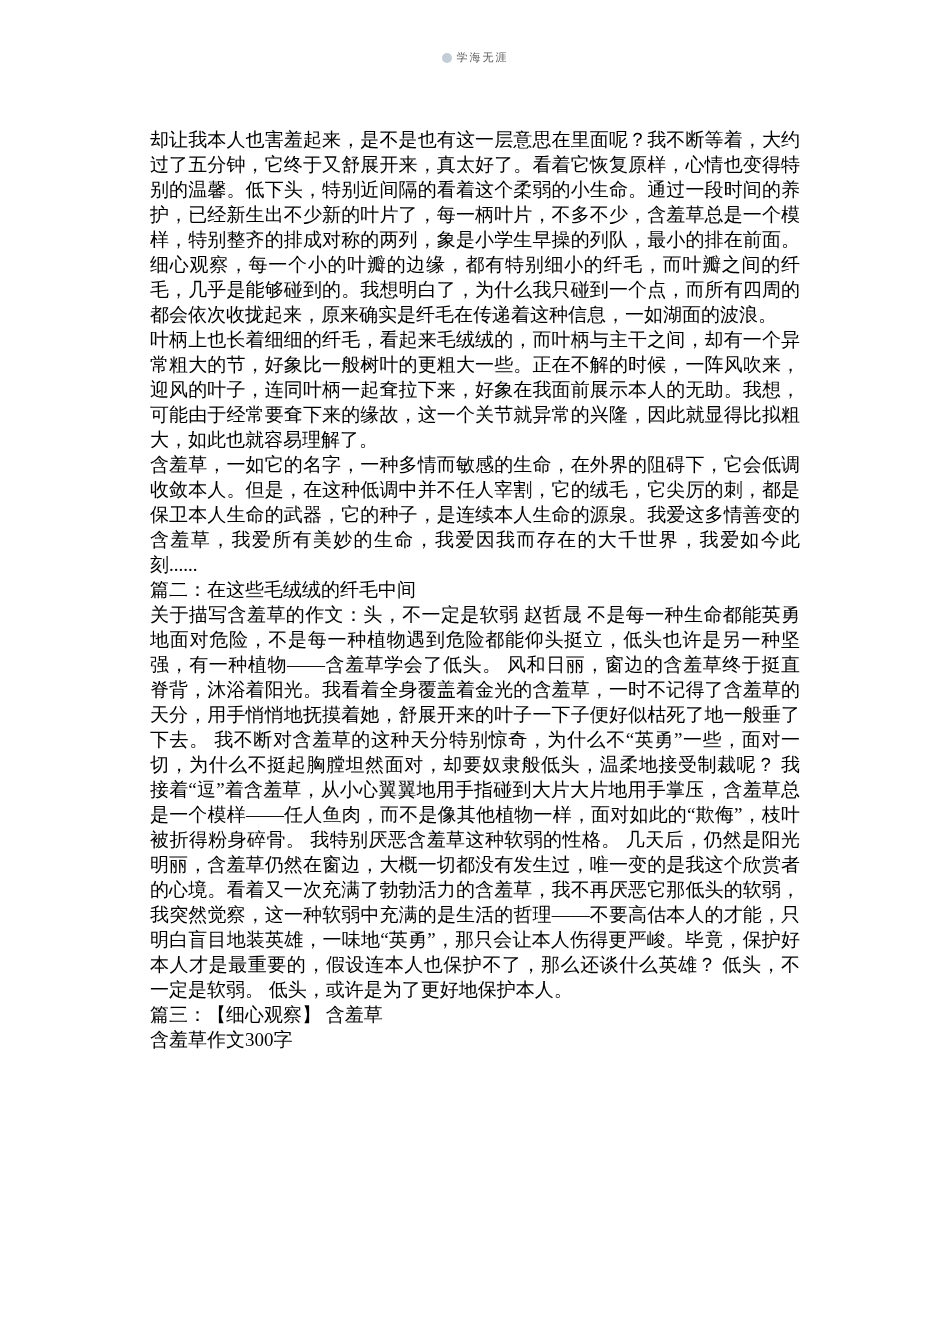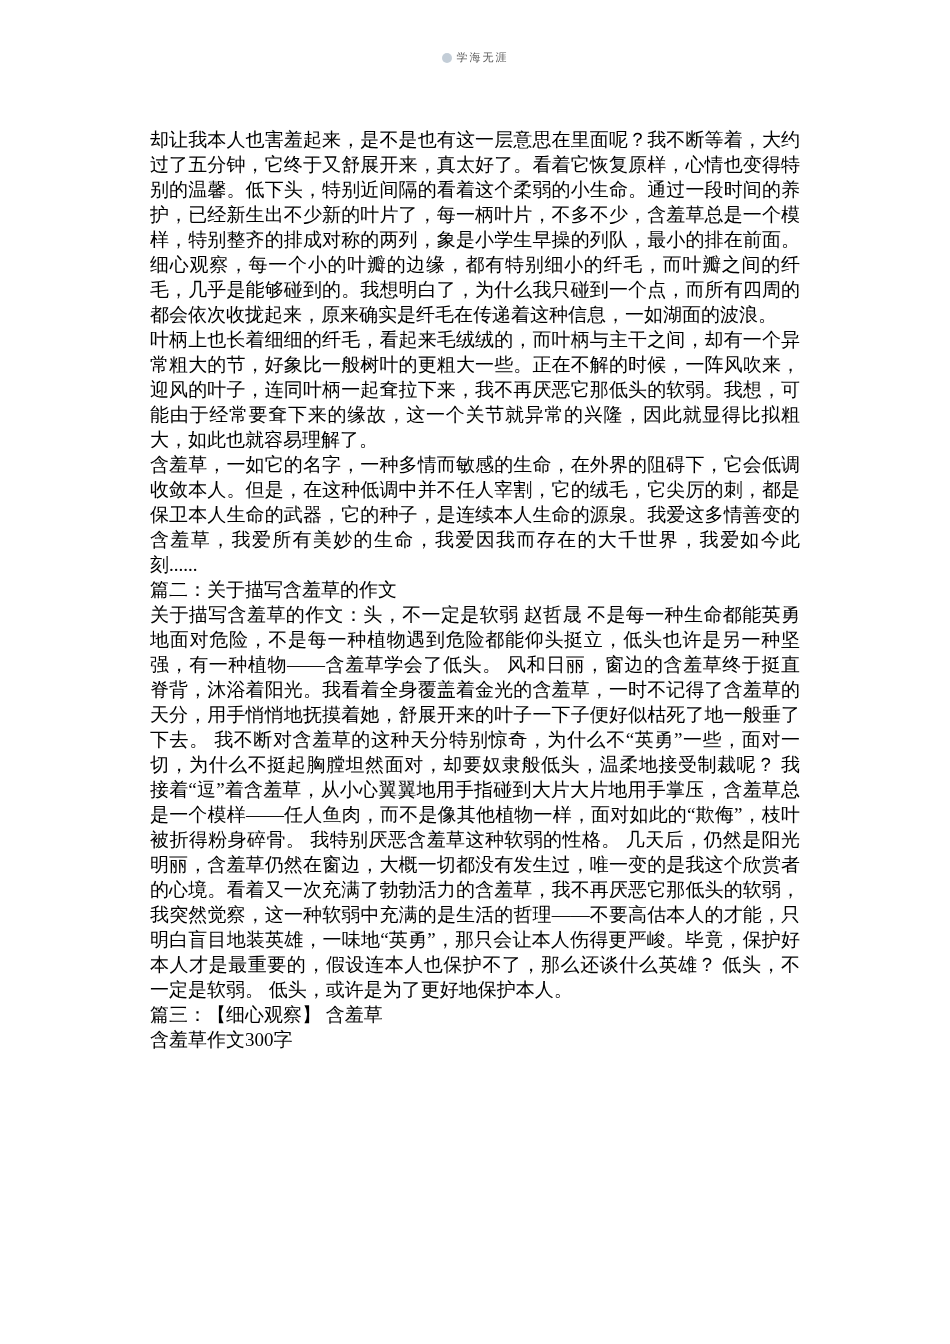--- a/index.html
+++ b/index.html
@@ -59,21 +59,21 @@
 
 <div class="page">
 
   <div class="watermark">
     <span class="wm-icon"></span>
     <span class="wm-text">学海无涯</span>
   </div>
 
   <div class="doc-body">
     <p>却让我本人也害羞起来，是不是也有这一层意思在里面呢？我不断等着，大约过了五分钟，它终于又舒展开来，真太好了。看着它恢复原样，心情也变得特别的温馨。低下头，特别近间隔的看着这个柔弱的小生命。通过一段时间的养护，已经新生出不少新的叶片了，每一柄叶片，不多不少，含羞草总是一个模样，特别整齐的排成对称的两列，象是小学生早操的列队，最小的排在前面。细心观察，每一个小的叶瓣的边缘，都有特别细小的纤毛，而叶瓣之间的纤毛，几乎是能够碰到的。我想明白了，为什么我只碰到一个点，而所有四周的都会依次收拢起来，原来确实是纤毛在传递着这种信息，一如湖面的波浪。</p>
-    <p>叶柄上也长着细细的纤毛，看起来毛绒绒的，而叶柄与主干之间，却有一个异常粗大的节，好象比一般树叶的更粗大一些。正在不解的时候，一阵风吹来，迎风的叶子，连同叶柄一起耷拉下来，我不再厌恶它那低头的软弱。我想，可能由于经常要耷下来的缘故，这一个关节就异常的兴隆，因此就显得比拟粗大，如此也就容易理解了。</p>
+    <p>叶柄上也长着细细的纤毛，看起来毛绒绒的，而叶柄与主干之间，却有一个异常粗大的节，好象比一般树叶的更粗大一些。正在不解的时候，一阵风吹来，迎风的叶子，连同叶柄一起耷拉下来，好象在我面前展示本人的无助。我想，可能由于经常要耷下来的缘故，这一个关节就异常的兴隆，因此就显得比拟粗大，如此也就容易理解了。</p>
     <p>含羞草，一如它的名字，一种多情而敏感的生命，在外界的阻碍下，它会低调收敛本人。但是，在这种低调中并不任人宰割，它的绒毛，它尖厉的刺，都是保卫本人生命的武器，它的种子，是连续本人生命的源泉。我爱这多情善变的含羞草，我爱所有美妙的生命，我爱因我而存在的大千世界，我爱如今此刻......</p>
-    <p>篇二：关于描写含羞草的作文</p>
+    <p>篇二：在这些毛绒绒的纤毛中间</p>
     <p>关于描写含羞草的作文：头，不一定是软弱 赵哲晟 不是每一种生命都能英勇地面对危险，不是每一种植物遇到危险都能仰头挺立，低头也许是另一种坚强，有一种植物——含羞草学会了低头。 风和日丽，窗边的含羞草终于挺直脊背，沐浴着阳光。我看着全身覆盖着金光的含羞草，一时不记得了含羞草的天分，用手悄悄地抚摸着她，舒展开来的叶子一下子便好似枯死了地一般垂了下去。 我不断对含羞草的这种天分特别惊奇，为什么不“英勇”一些，面对一切，为什么不挺起胸膛坦然面对，却要奴隶般低头，温柔地接受制裁呢？ 我接着“逗”着含羞草，从小心翼翼地用手指碰到大片大片地用手掌压，含羞草总是一个模样——任人鱼肉，而不是像其他植物一样，面对如此的“欺侮”，枝叶被折得粉身碎骨。 我特别厌恶含羞草这种软弱的性格。 几天后，仍然是阳光明丽，含羞草仍然在窗边，大概一切都没有发生过，唯一变的是我这个欣赏者的心境。看着又一次充满了勃勃活力的含羞草，我不再厌恶它那低头的软弱，我突然觉察，这一种软弱中充满的是生活的哲理——不要高估本人的才能，只明白盲目地装英雄，一味地“英勇”，那只会让本人伤得更严峻。毕竟，保护好本人才是最重要的，假设连本人也保护不了，那么还谈什么英雄？ 低头，不一定是软弱。 低头，或许是为了更好地保护本人。</p>
     <p>篇三：【细心观察】 含羞草</p>
     <p>含羞草作文300字</p>
   </div>
 
 </div>
 
 </body></html>

